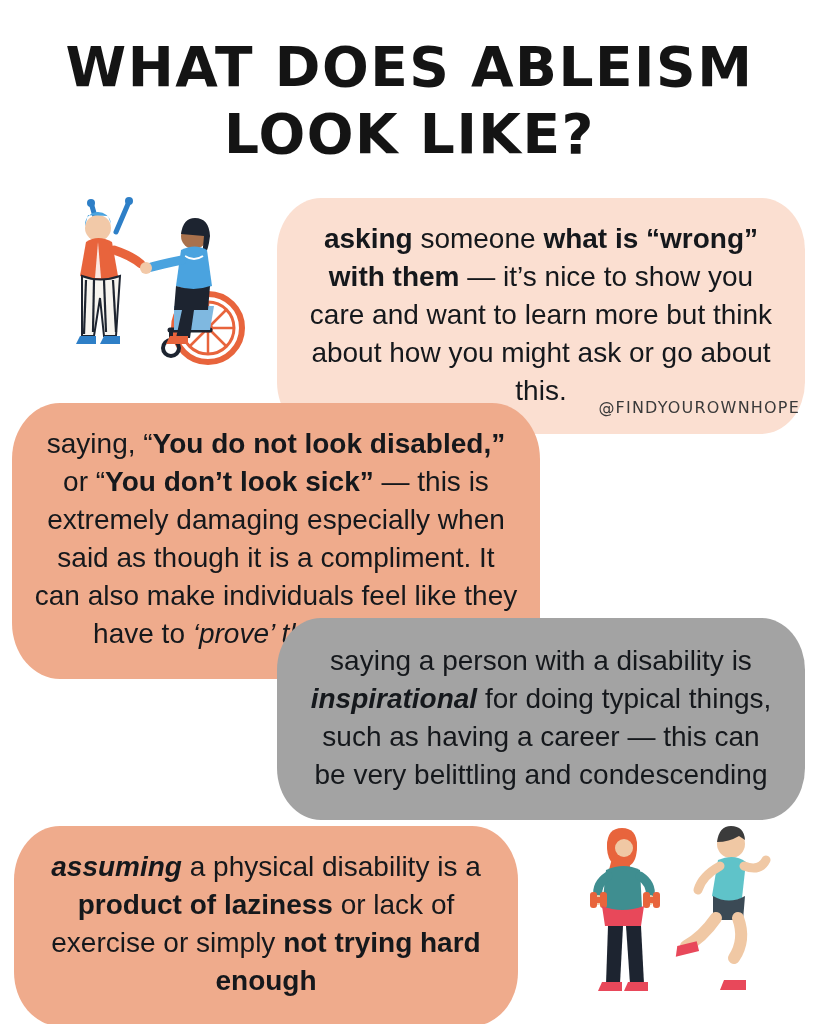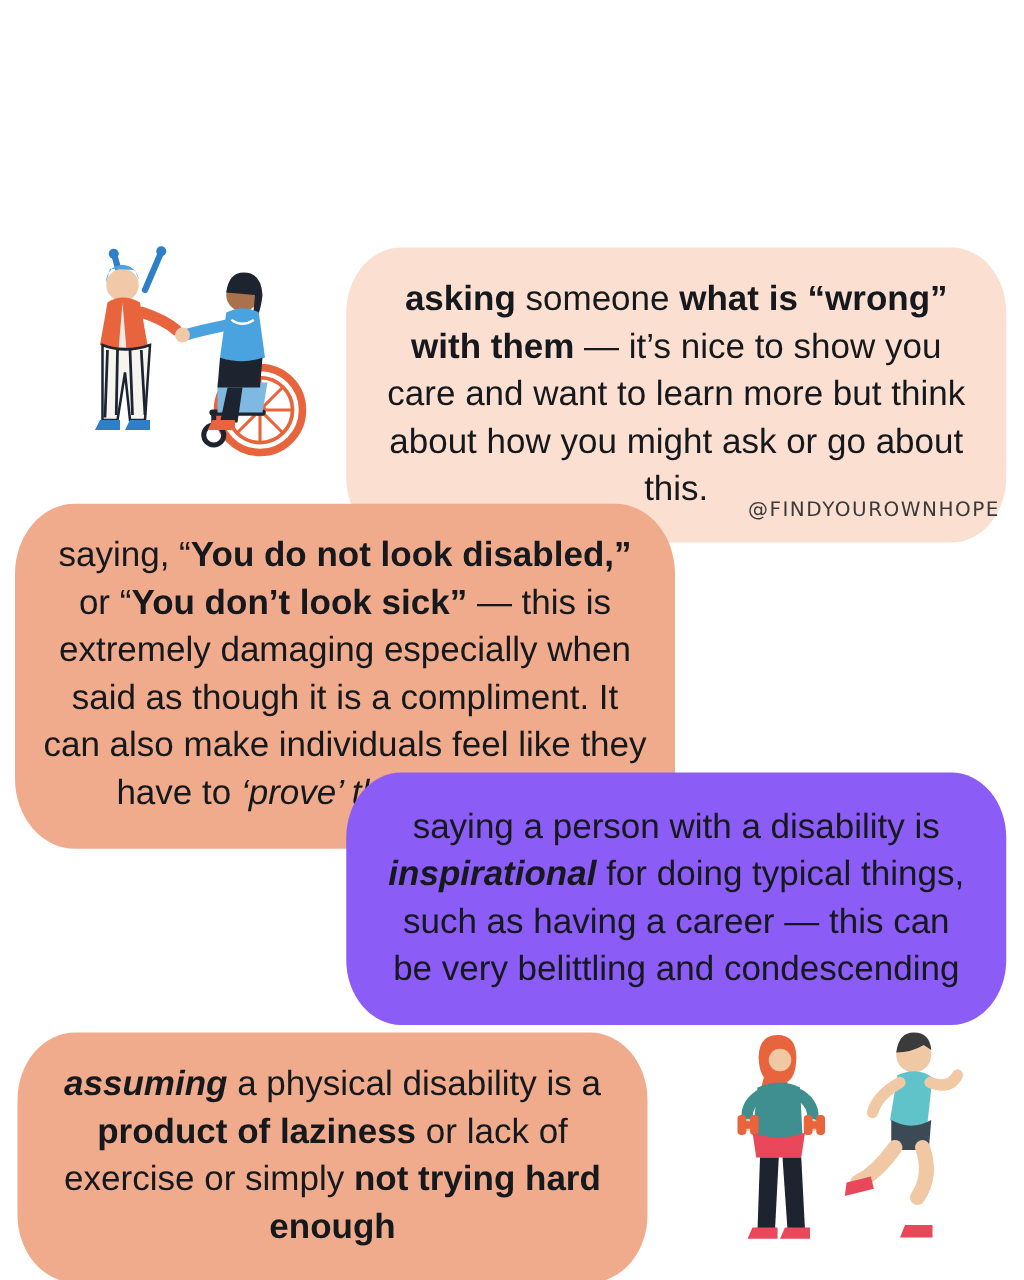--- a/index.html
+++ b/index.html
@@ -56,21 +56,21 @@
     padding: 22px 22px 26px 22px;
     background: #efab8c;
     border-radius: 48px 48px 48px 48px / 56px 56px 56px 56px;
     text-align: center;
   }
   .bubble-3 {
     left: 277px;
     top: 618px;
     width: 528px;
     padding: 24px 26px 26px 26px;
-    background: #8b5cf6;
+    background: #a3a3a3;
     border-radius: 44px 44px 44px 44px / 52px 52px 52px 52px;
     text-align: center;
   }
   .bubble-4 {
     left: 14px;
     top: 826px;
     width: 504px;
     padding: 22px 24px 26px 24px;
     background: #efab8c;
     border-radius: 46px 46px 46px 46px / 54px 54px 54px 54px;
@@ -94,20 +94,22 @@
 
   
   .illus { position: absolute; }
   .illus-left { left: 52px; top: 188px; width: 200px; height: 200px; }
   .illus-bottom { left: 556px; top: 812px; width: 250px; height: 200px; }
 </style>
 </head>
 <body>
 
 <div class="title">
+  <div>WHAT DOES ABLEISM</div>
+  <div>LOOK LIKE?</div>
 </div>
 
 <svg class="illus illus-left" viewBox="0 0 200 200">
 
   <g>
 
     <path d="M48 46 L40 18" stroke="#2e7fc7" stroke-width="5" stroke-linecap="round" fill="none"></path>
     <circle cx="39" cy="15" r="4" fill="#2e7fc7"></circle>
     <path d="M64 44 L76 16" stroke="#2e7fc7" stroke-width="5" stroke-linecap="round" fill="none"></path>
     <circle cx="77" cy="13" r="4" fill="#2e7fc7"></circle>

